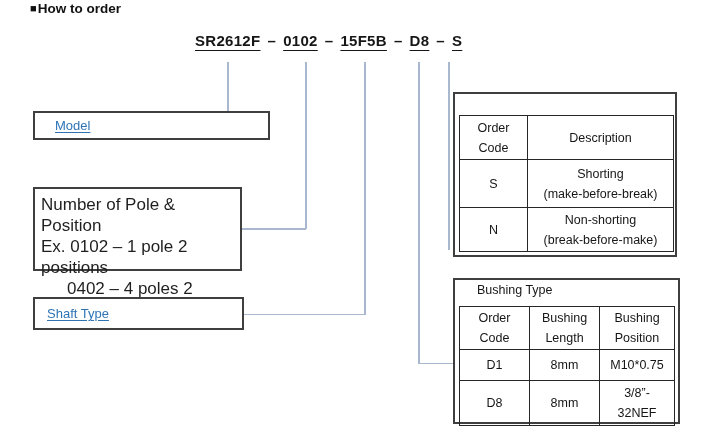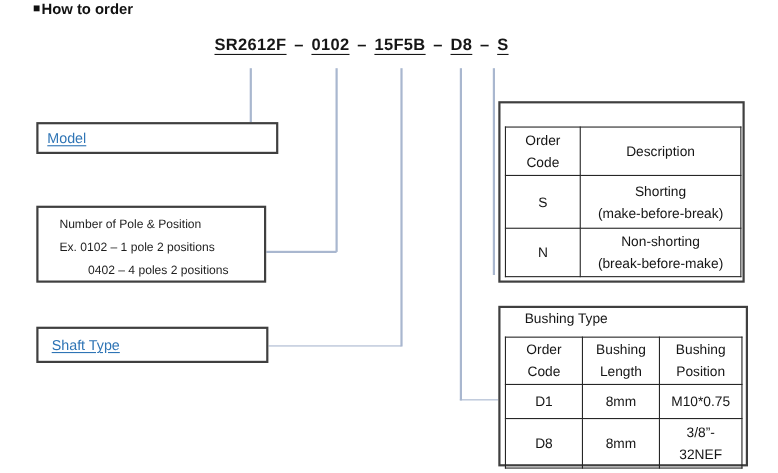--- a/index.html
+++ b/index.html
@@ -34,22 +34,22 @@
   .vline{width:1.5px;}
   .hline{height:1.5px;}
   
   .box{
     position:absolute;border:2px solid var(--border-dark);background:#fff;box-sizing:border-box;
   }
   .link{
     color:var(--link);text-decoration:underline;font-size:13px;cursor:pointer;
     text-underline-offset:2px;
   }
-  .model-box{left:33px;top:111px;width:220px;height:29px;display:flex;align-items:center;padding-left:8px;}
-  .pole-box{left:33px;top:187px;width:209px;height:70px;font-size:11px;line-height:21px;padding:5px 0 0 19px;}
+  .model-box{left:33px;top:111px;width:237px;height:29px;display:flex;align-items:center;padding-left:20px;}
+  .pole-box{left:33px;top:187px;width:209px;height:84px;font-size:17px;line-height:21px;padding:5px 0 0 6px;}
   .pole-box .indent{padding-left:26px;}
   .shaft-box{left:33px;top:297px;width:211px;height:33px;display:flex;align-items:center;padding-left:12px;}
   
   .panel{
     position:absolute;border:2px solid var(--border-dark);background:#fff;box-sizing:border-box;
   }
   .panel .ptitle{font-size:12.5px;padding:3px 0 0 7px;color:#161616;}
   .timing-panel{left:453px;top:92px;width:224px;height:165px;}
   .bushing-panel{left:453px;top:278px;width:227px;height:146px;padding-left:15px;}
   table.grid{

